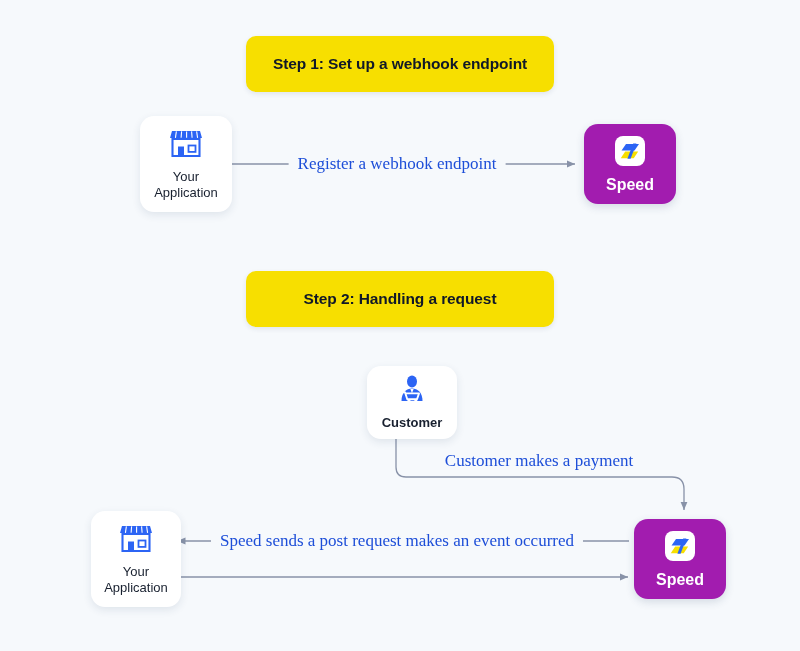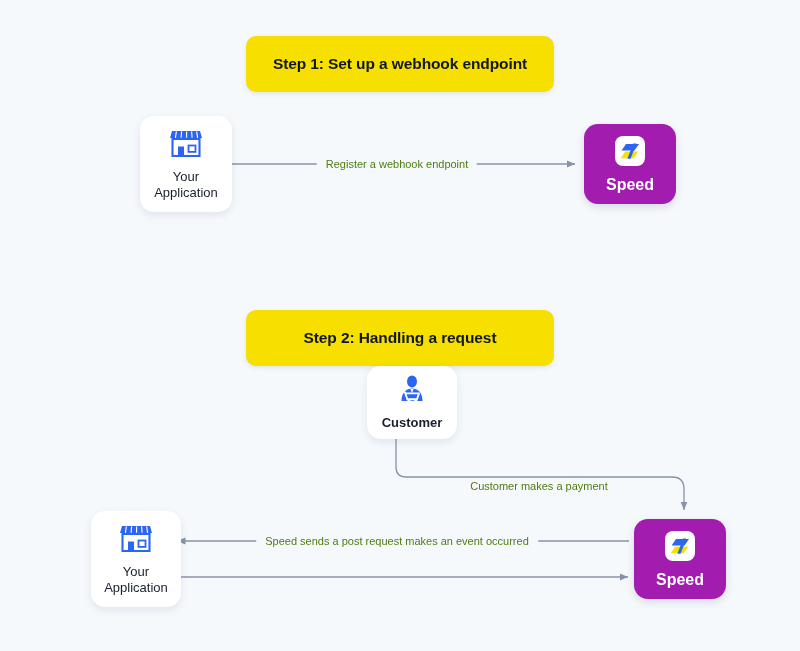--- a/index.html
+++ b/index.html
@@ -31,21 +31,21 @@
     box-shadow: 0 2px 5px rgba(40,60,100,0.10);
   }
   .step-banner-label {
     font-size: 15.5px;
     font-weight: bold;
     color: #101828;
     letter-spacing: -0.1px;
     white-space: nowrap;
   }
   #step1-banner { left: 246px; top: 36px;  width: 308px; height: 56px; }
-  #step2-banner { left: 246px; top: 271px; width: 308px; height: 56px; margin-top: 39px; }
+  #step2-banner { left: 246px; top: 271px; width: 308px; height: 56px; }
 
   
   .node-card {
     position: absolute;
     border-radius: 14px;
     display: flex;
     flex-direction: column;
     align-items: center;
     justify-content: center;
     box-sizing: border-box;
@@ -82,29 +82,30 @@
     position: absolute;
     left: 0; top: 0;
     width: 800px; height: 651px;
     pointer-events: none;
   }
   .conn-line { stroke: #8892a8; stroke-width: 1.3px; fill: none; }
 
   
   .conn-label {
     position: absolute;
-    font-size: 11px;
-    color: #4d7c0f;
+    font-size: 17px;
+    color: #1d4ed8;
     white-space: nowrap;
     background: #f6f9fc;
     padding: 0 9px;
     transform: translate(-50%, -50%);
+    font-family: Liberation Serif, serif;
   }
   #label-register  { left: 397px; top: 164px; }
-  #label-payment   { left: 539px; top: 486px; }
+  #label-payment   { left: 539px; top: 461px; }
   #label-post-req  { left: 397px; top: 541px; }
   #label-handle    { left: 397px; top: 577px; }
 </style>
 </head>
 <body>
 
 <div id="diagram">
 
   <div class="step-banner" id="step1-banner">
     <span class="step-banner-label">Step 1: Set up a webhook endpoint</span>

